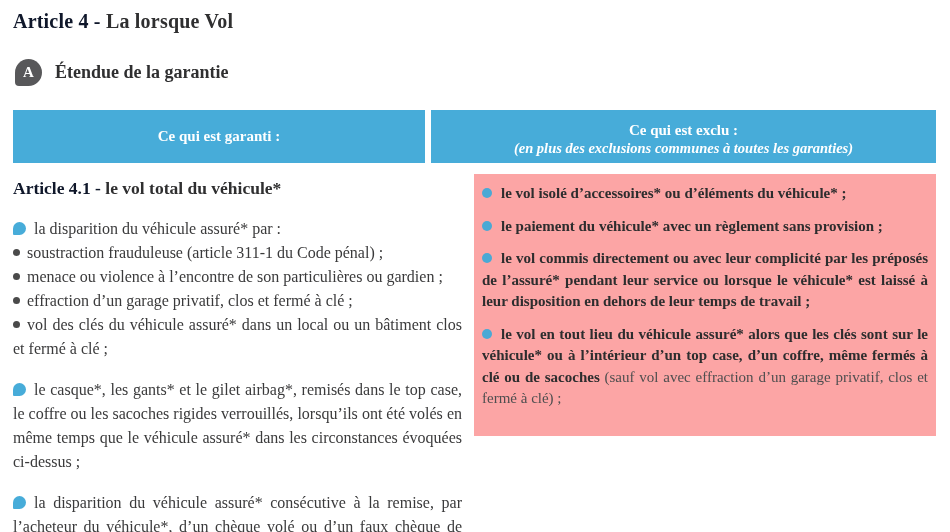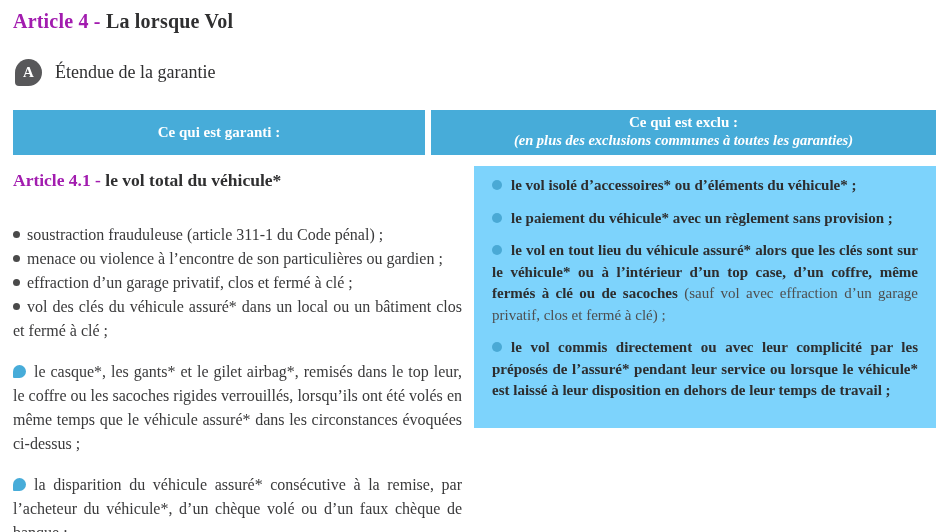--- a/index.html
+++ b/index.html
@@ -2,40 +2,40 @@
 <html><head>
 <meta charset="utf-8">
 <style>
   html,body{margin:0;padding:0;background:#ffffff;}
   .page{
     position:relative;width:950px;height:532px;overflow:hidden;background:#fff;
     padding:10px 14px 0 13px;box-sizing:border-box;
     font-family:"Liberation Serif","DejaVu Serif",serif;color:#3a3a3b;
   }
   h1{font-size:20px;margin:0 0 26px;font-weight:bold;color:#2f2f30;letter-spacing:.2px;}
-  .blue{color:#a21caf;}
+  .blue{color:#0f172a;}
   .sec{display:flex;align-items:center;margin:0 0 0 2px;}
   .badge{
     width:27px;height:27px;background:#58585a;border-radius:50% 50% 50% 4px;
     color:#fff;display:flex;align-items:center;justify-content:center;
     font-weight:bold;font-size:15px;flex:0 0 auto;
   }
-  .sec h2{font-size:18px;margin:0 0 0 13px;color:#2f2f30;font-weight:normal;}
+  .sec h2{font-size:18px;margin:0 0 0 13px;color:#2f2f30;font-weight:bold;}
 
   .thead{display:flex;margin-top:24px;}
   .th{background:#47acd9;color:#fff;font-weight:bold;text-align:center;}
   .th-left{width:412px;margin-right:6px;display:flex;align-items:center;justify-content:center;font-size:15px;}
-  .th-right{flex:1;padding:4px 6px 6px;font-size:15px;line-height:17.5px;box-sizing:border-box;}
+  .th-right{flex:1;padding:12px 6px 6px;font-size:15px;line-height:17.5px;box-sizing:border-box;}
   .th-right .subhead{font-style:italic;font-size:14.5px;font-weight:bold;}
 
   .tbody{display:flex;margin-top:11px;align-items:flex-start;}
   .col-left{width:449px;margin-right:9px;}
-  .col-right{flex:1;margin-left:3px;background:#7dd3fc;padding:9px 18px 26px;box-sizing:border-box;}
+  .col-right{flex:1;margin-left:3px;background:#fca5a5;padding:9px 8px 26px;box-sizing:border-box;}
 
-  h3{font-size:17.5px;margin:4px 0 32px;color:#2f2f30;font-weight:bold;}
+  h3{font-size:17.5px;margin:4px 0 18px;color:#2f2f30;font-weight:bold;}
 
   .col-left p{margin:0;font-size:16px;line-height:24px;text-align:justify;}
   .group{margin-bottom:17px;}
   .group:last-child{margin-bottom:0;}
   .tear{
     display:inline-block;width:13px;height:13px;background:#47acd9;
     border-radius:50% 50% 50% 1px;margin-right:8px;vertical-align:-1px;
   }
   .dot{
     display:inline-block;width:7px;height:7px;background:#4a4a4a;
@@ -71,36 +71,37 @@
         <div>Ce qui est exclu :</div>
         <div class="subhead">(en plus des exclusions communes à toutes les garanties)</div>
       </div>
     </div>
 
     <div class="tbody">
       <div class="col-left">
         <h3><span class="blue">Article 4.1 - </span><span>le vol total du véhicule*</span></h3>
         <div id="left-groups">
             <div class="group">
+              <p class="lead"><span class="tear"></span><span>la disparition du véhicule assuré* par :</span></p>
               <p class="sub"><span class="dot"></span><span>soustraction frauduleuse (article 311-1 du Code pénal) ;</span></p>
               <p class="sub"><span class="dot"></span><span>menace ou violence à l’encontre de son particulières ou gardien ;</span></p>
               <p class="sub"><span class="dot"></span><span>effraction d’un garage privatif, clos et fermé à clé ;</span></p>
               <p class="sub"><span class="dot"></span><span>vol des clés du véhicule assuré* dans un local ou un bâtiment clos et fermé à clé ;</span></p>
             </div>
             <div class="group">
-              <p class="lead"><span class="tear"></span><span>le casque*, les gants* et le gilet airbag*, remisés dans le top leur, le coffre ou les sacoches rigides verrouillés, lorsqu’ils ont été volés en même temps que le véhicule assuré* dans les circonstances évoquées ci-dessus ;</span></p>
+              <p class="lead"><span class="tear"></span><span>le casque*, les gants* et le gilet airbag*, remisés dans le top case, le coffre ou les sacoches rigides verrouillés, lorsqu’ils ont été volés en même temps que le véhicule assuré* dans les circonstances évoquées ci-dessus ;</span></p>
             </div>
             <div class="group">
               <p class="lead"><span class="tear"></span><span>la disparition du véhicule assuré* consécutive à la remise, par l’acheteur du véhicule*, d’un chèque volé ou d’un faux chèque de banque ;</span></p>
             </div>
           </div>
       </div>
 
       <div class="col-right" id="right-items">
           <p class="xitem"><span class="seg b"><span class="rdot"></span>le vol isolé d’accessoires* ou d’éléments du véhicule* ;</span></p>
           <p class="xitem"><span class="seg b"><span class="rdot"></span>le paiement du véhicule* avec un règlement sans provision ;</span></p>
+          <p class="xitem"><span class="seg b"><span class="rdot"></span>le vol commis directement ou avec leur complicité par les préposés de l’assuré* pendant leur service ou lorsque le véhicule* est laissé à leur disposition en dehors de leur temps de travail ;</span></p>
           <p class="xitem"><span class="seg b"><span class="rdot"></span>le vol en tout lieu du véhicule assuré* alors que les clés sont sur le véhicule* ou à l’intérieur d’un top case, d’un coffre, même fermés à clé ou de sacoches</span><span class="seg r"> (sauf vol avec effraction d’un garage privatif, clos et fermé à clé) ;</span></p>
-          <p class="xitem"><span class="seg b"><span class="rdot"></span>le vol commis directement ou avec leur complicité par les préposés de l’assuré* pendant leur service ou lorsque le véhicule* est laissé à leur disposition en dehors de leur temps de travail ;</span></p>
         </div>
     </div>
   </div>
 
 </div>
 
 </body></html>

